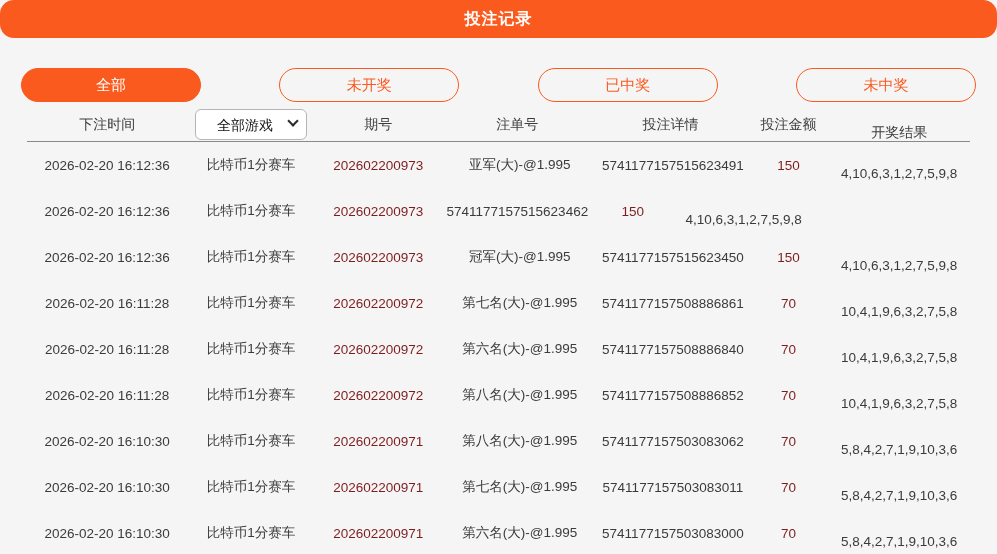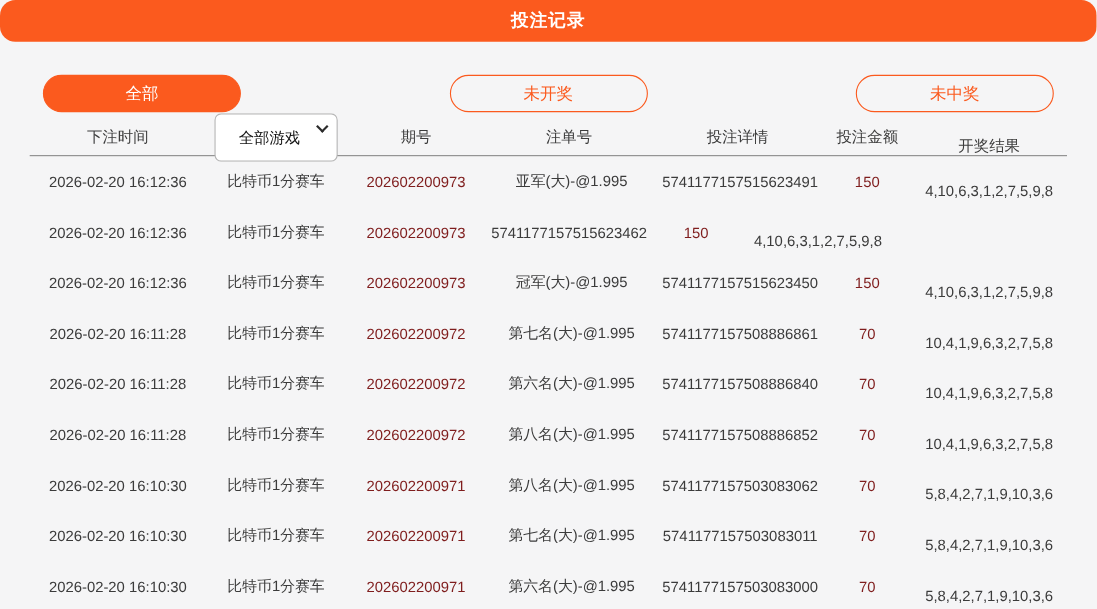--- a/index.html
+++ b/index.html
@@ -18,21 +18,21 @@
     align-items: center;
     justify-content: center;
     font-size: 16px;
     font-weight: bold;
     letter-spacing: 1px;
     border-radius: 14px;
   }
   
   .filters {
     margin-top: 30px;
-    padding: 0 39px;
+    padding: 0 21px;
     display: flex;
     justify-content: space-between;
     align-items: center;
   }
   .filter-btn {
     width: 180px;
     height: 34px;
     border-radius: 17px;
     border: 1px solid #fb5a1e;
     background: transparent;
@@ -76,21 +76,21 @@
   .col-details { width: 16.5%; }
   .col-order   { width: 16%;   }
   .col-amount  { width: 8.5%;  }
   .col-result  { width: 15%; margin-top: 16px;   }
   .red { color: #7f1d1d; }
   
   .select-wrap {
     position: relative;
     display: inline-block;
     width: 112px;
-    height: 44px;
+    height: 31px;
     text-decoration: underline;
   }
   .select-wrap select {
     width: 100%; height: 100%;
     appearance: none;
     -webkit-appearance: none;
     border: 1px solid #b5b5b5;
     border-radius: 6px;
     background: #ffffff;
     font-size: 14px;
@@ -115,20 +115,21 @@
 </head>
 <body>
 
 <div class="topbar">
   <span>投注记录</span>
 </div>
 
 <div class="filters">
   <button class="filter-btn active">全部</button>
   <button class="filter-btn">未开奖</button>
+  <button class="filter-btn">已中奖</button>
   <button class="filter-btn">未中奖</button>
 </div>
 
 <div class="table">
   <div class="thead">
     <div class="cell col-time">下注时间</div>
     <div class="cell col-game">
       <span class="select-wrap">
         <select>
           <option>全部游戏</option>

